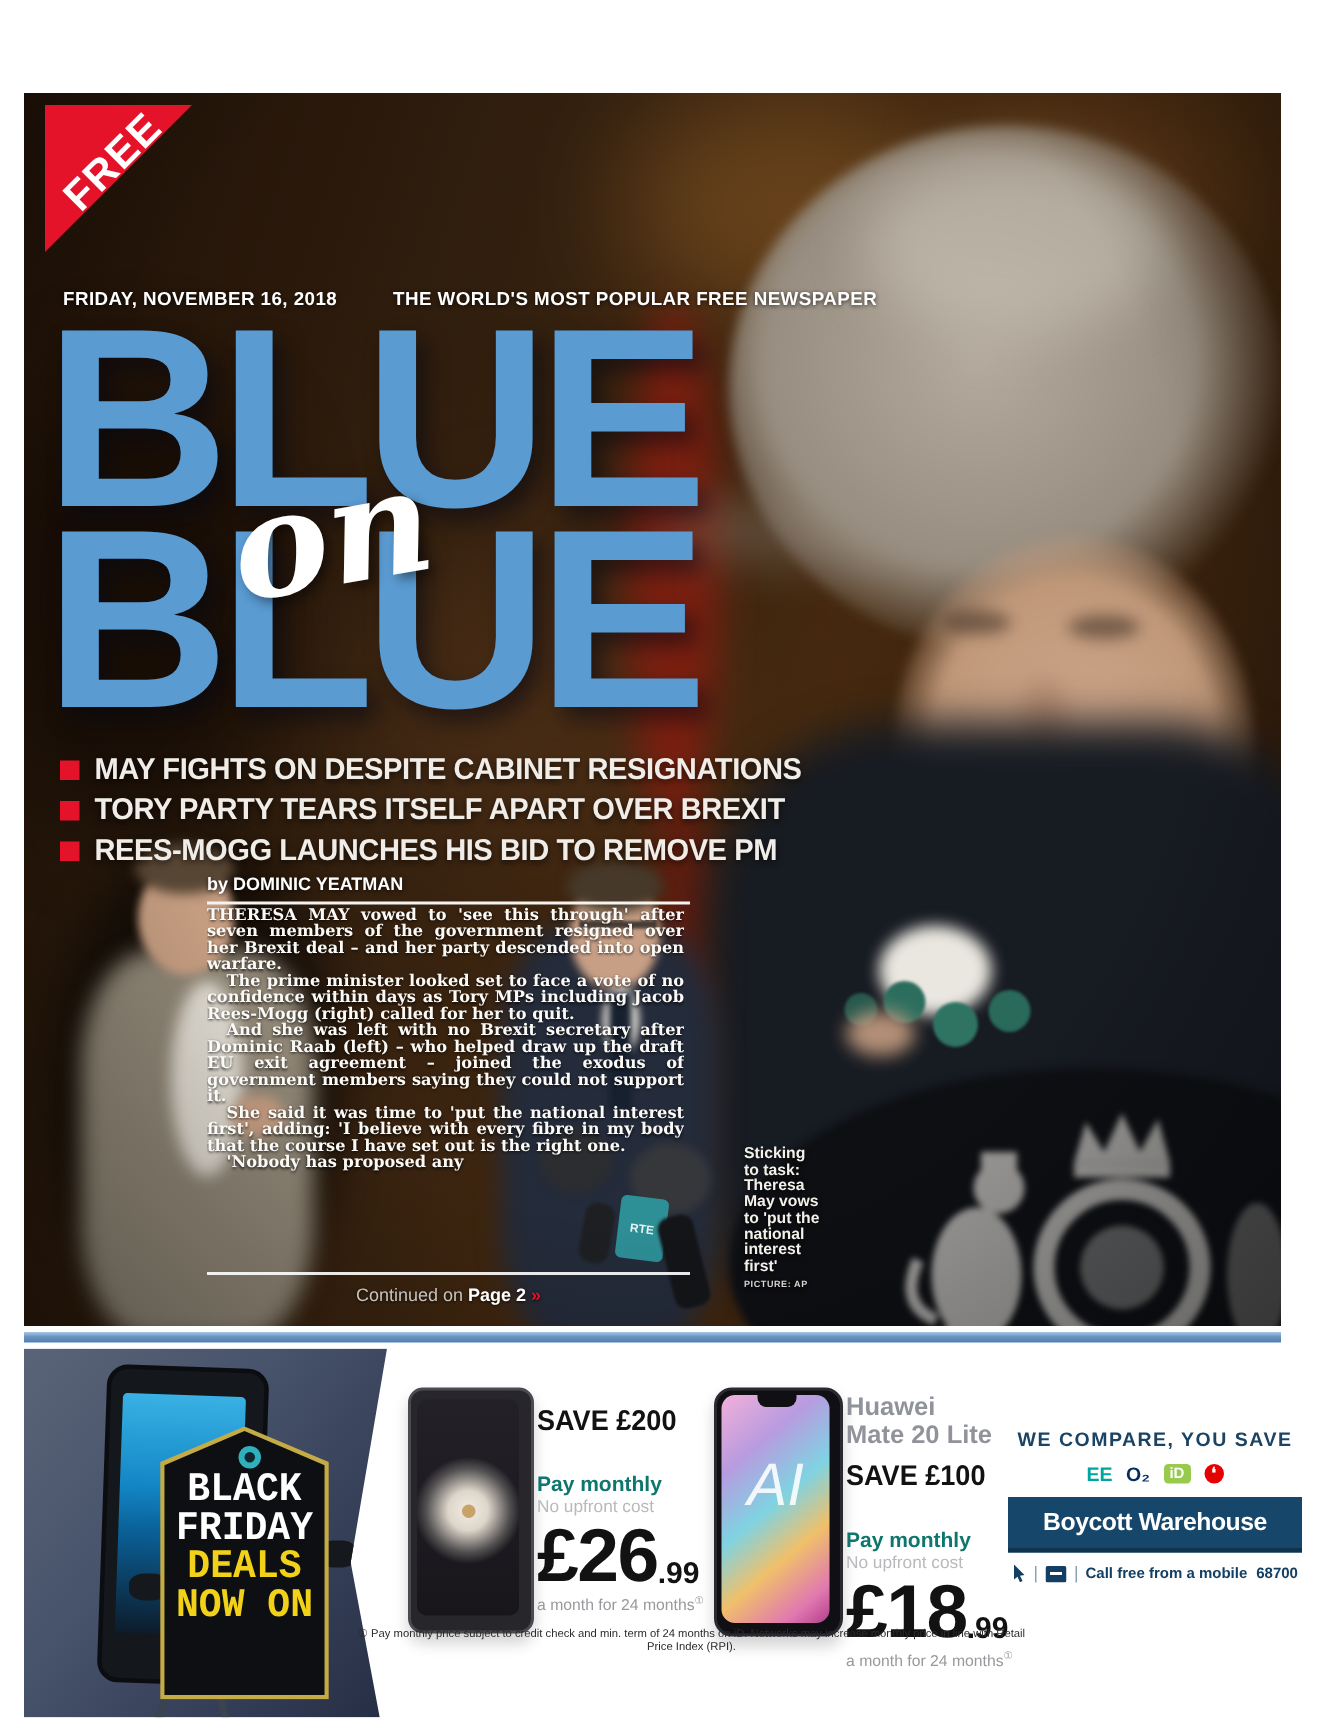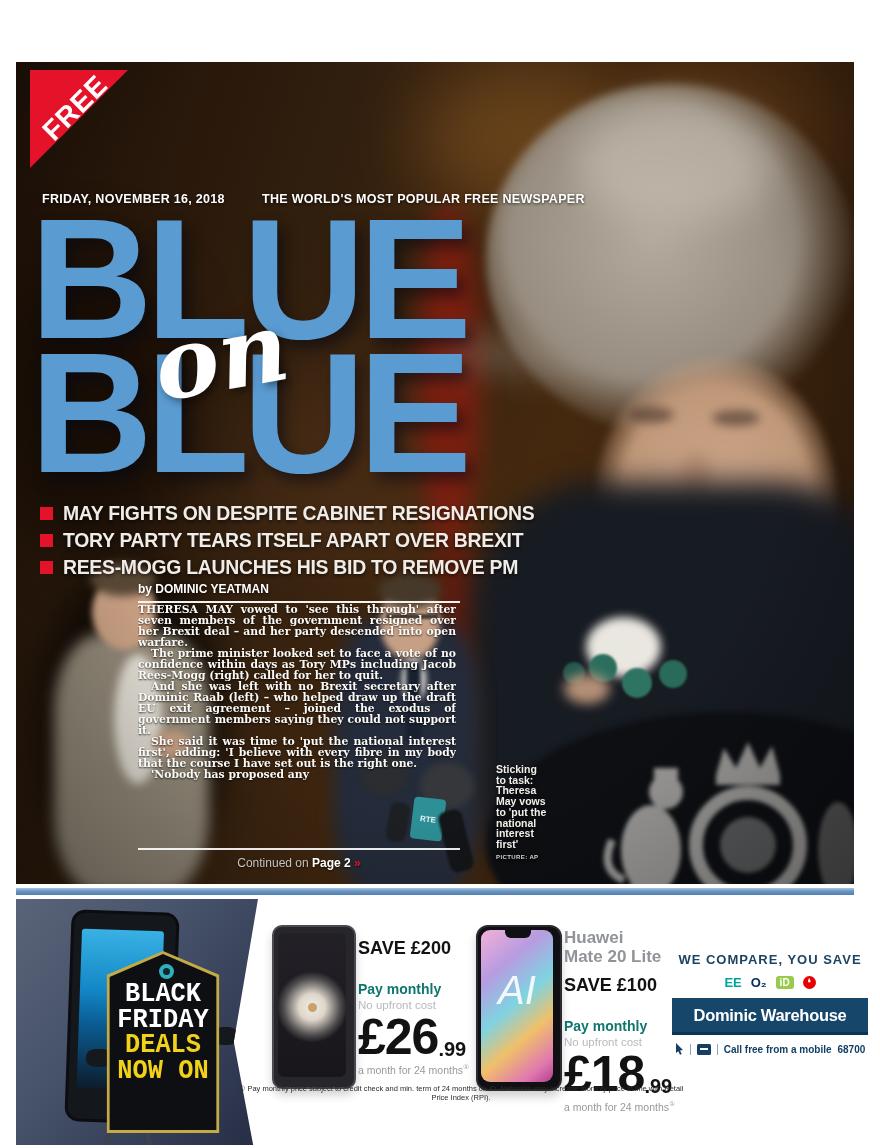--- a/index.html
+++ b/index.html
@@ -373,21 +373,21 @@
   </div>
 
   <div class="abs" id="cw">
     <div id="cwCompare">WE COMPARE, YOU SAVE</div>
     <div id="cwLogos">
       <span class="eeL">EE</span>
       <span class="o2L">O₂</span>
       <span class="idL">iD</span>
       <span class="vodaL">❛</span>
     </div>
-    <div id="cwBox">Dominic Warehouse</div>
+    <div id="cwBox">Boycott Warehouse</div>
     <div id="cwCall">
       <svg width="9" height="12" viewBox="0 0 9 12">
         <path d="M1 0 L8 7 L5 7.5 L6.7 11 L5 11.8 L3.3 8.2 L1 10 Z" fill="#123f63"></path>
       </svg>
       <span class="csep"></span>
       <svg width="14" height="11" viewBox="0 0 14 11">
         <rect x="0" y="0" width="14" height="11" rx="1.5" fill="#123f63"></rect>
         <rect x="3" y="4" width="8" height="2" fill="#ffffff"></rect>
       </svg>
       <span class="csep"></span>

